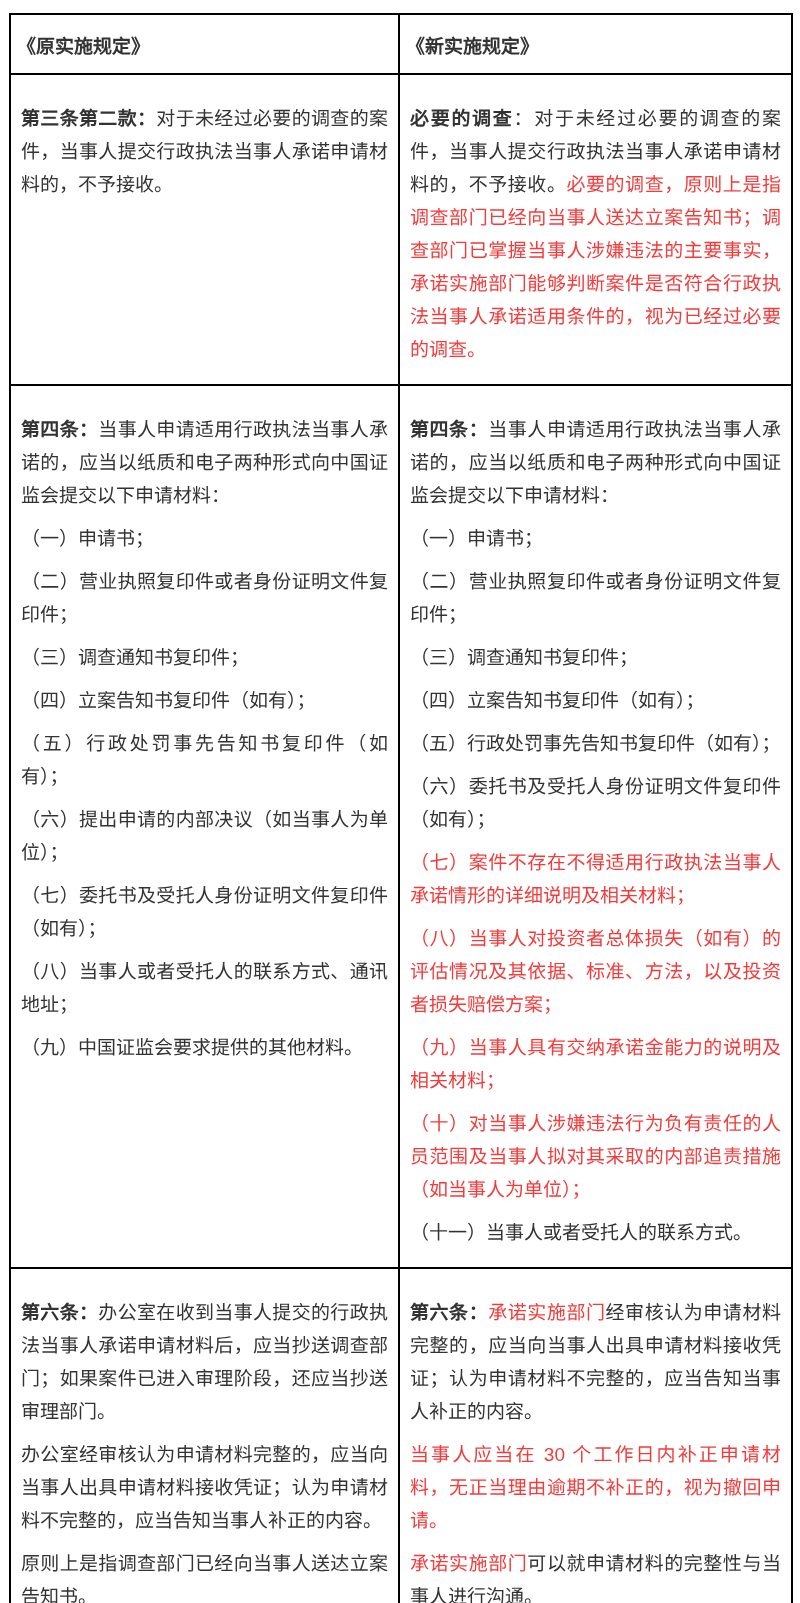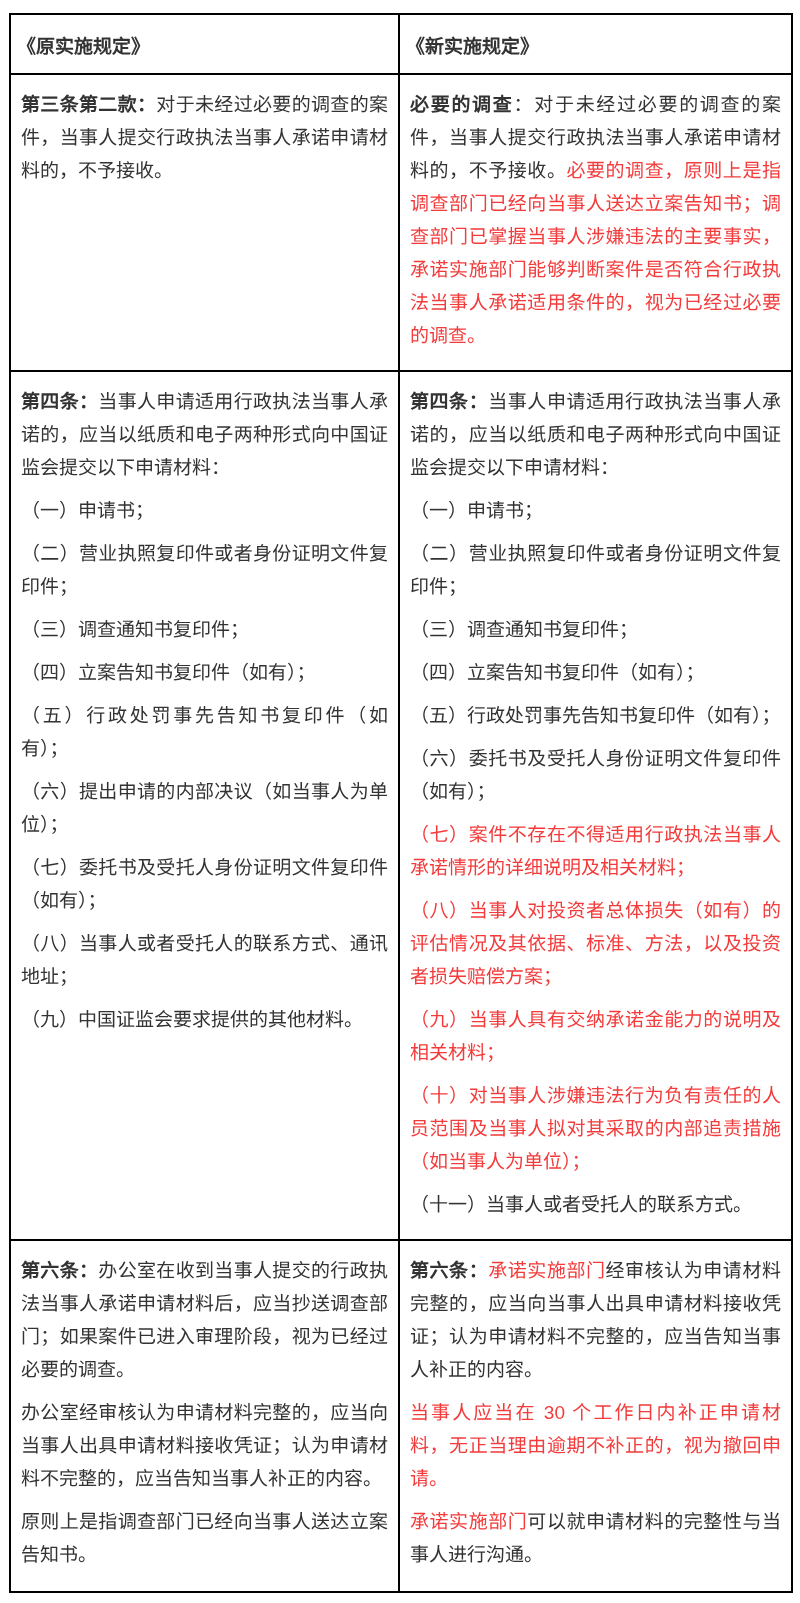--- a/index.html
+++ b/index.html
@@ -31,21 +31,21 @@
   th{
     height:54px;
     font-size:19px;
     font-weight:bold;
     color:var(--text-color);
     text-align:left;
     vertical-align:middle;
     padding:2px 6px;
   }
   td{
-    padding:3px 10px 8px 10px;
+    padding:17px 10px 8px 10px;
     font-size:19px;
     line-height:33px;
     color:var(--text-color);
     text-align:justify;
     word-break:break-all;
   }
   td p{margin:10px 0;}
   .b{font-weight:bold;}
   .r{color:var(--red-color);}
   tbody tr:nth-child(1){height:260px;}
@@ -99,21 +99,21 @@
             <p><span class="">（六）委托书及受托人身份证明文件复印件（如有）；</span></p>
             <p><span class="r">（七）案件不存在不得适用行政执法当事人承诺情形的详细说明及相关材料；</span></p>
             <p><span class="r">（八）当事人对投资者总体损失（如有）的评估情况及其依据、标准、方法，以及投资者损失赔偿方案；</span></p>
             <p><span class="r">（九）当事人具有交纳承诺金能力的说明及相关材料；</span></p>
             <p><span class="r">（十）对当事人涉嫌违法行为负有责任的人员范围及当事人拟对其采取的内部追责措施（如当事人为单位）；</span></p>
             <p><span class="">（十一）当事人或者受托人的联系方式。</span></p>
           </td>
         </tr>
         <tr>
           <td>
-            <p><span class="b ">第六条：</span><span class="">办公室在收到当事人提交的行政执法当事人承诺申请材料后，应当抄送调查部门；如果案件已进入审理阶段，视为已经过必要的调查。</span></p>
+            <p><span class="b ">第六条：</span><span class="">办公室在收到当事人提交的行政执法当事人承诺申请材料后，应当抄送调查部门；如果案件已进入审理阶段，还应当抄送审理部门。</span></p>
             <p><span class="">办公室经审核认为申请材料完整的，应当向当事人出具申请材料接收凭证；认为申请材料不完整的，应当告知当事人补正的内容。</span></p>
             <p><span class="">原则上是指调查部门已经向当事人送达立案告知书。</span></p>
           </td>
           <td>
             <p><span class="b ">第六条：</span><span class="r">承诺实施部门</span><span class="">经审核认为申请材料完整的，应当向当事人出具申请材料接收凭证；认为申请材料不完整的，应当告知当事人补正的内容。</span></p>
             <p><span class="r">当事人应当在 30 个工作日内补正申请材料，无正当理由逾期不补正的，视为撤回申请。</span></p>
             <p><span class="r">承诺实施部门</span><span class="">可以就申请材料的完整性与当事人进行沟通。</span></p>
           </td>
         </tr>
       </tbody>

